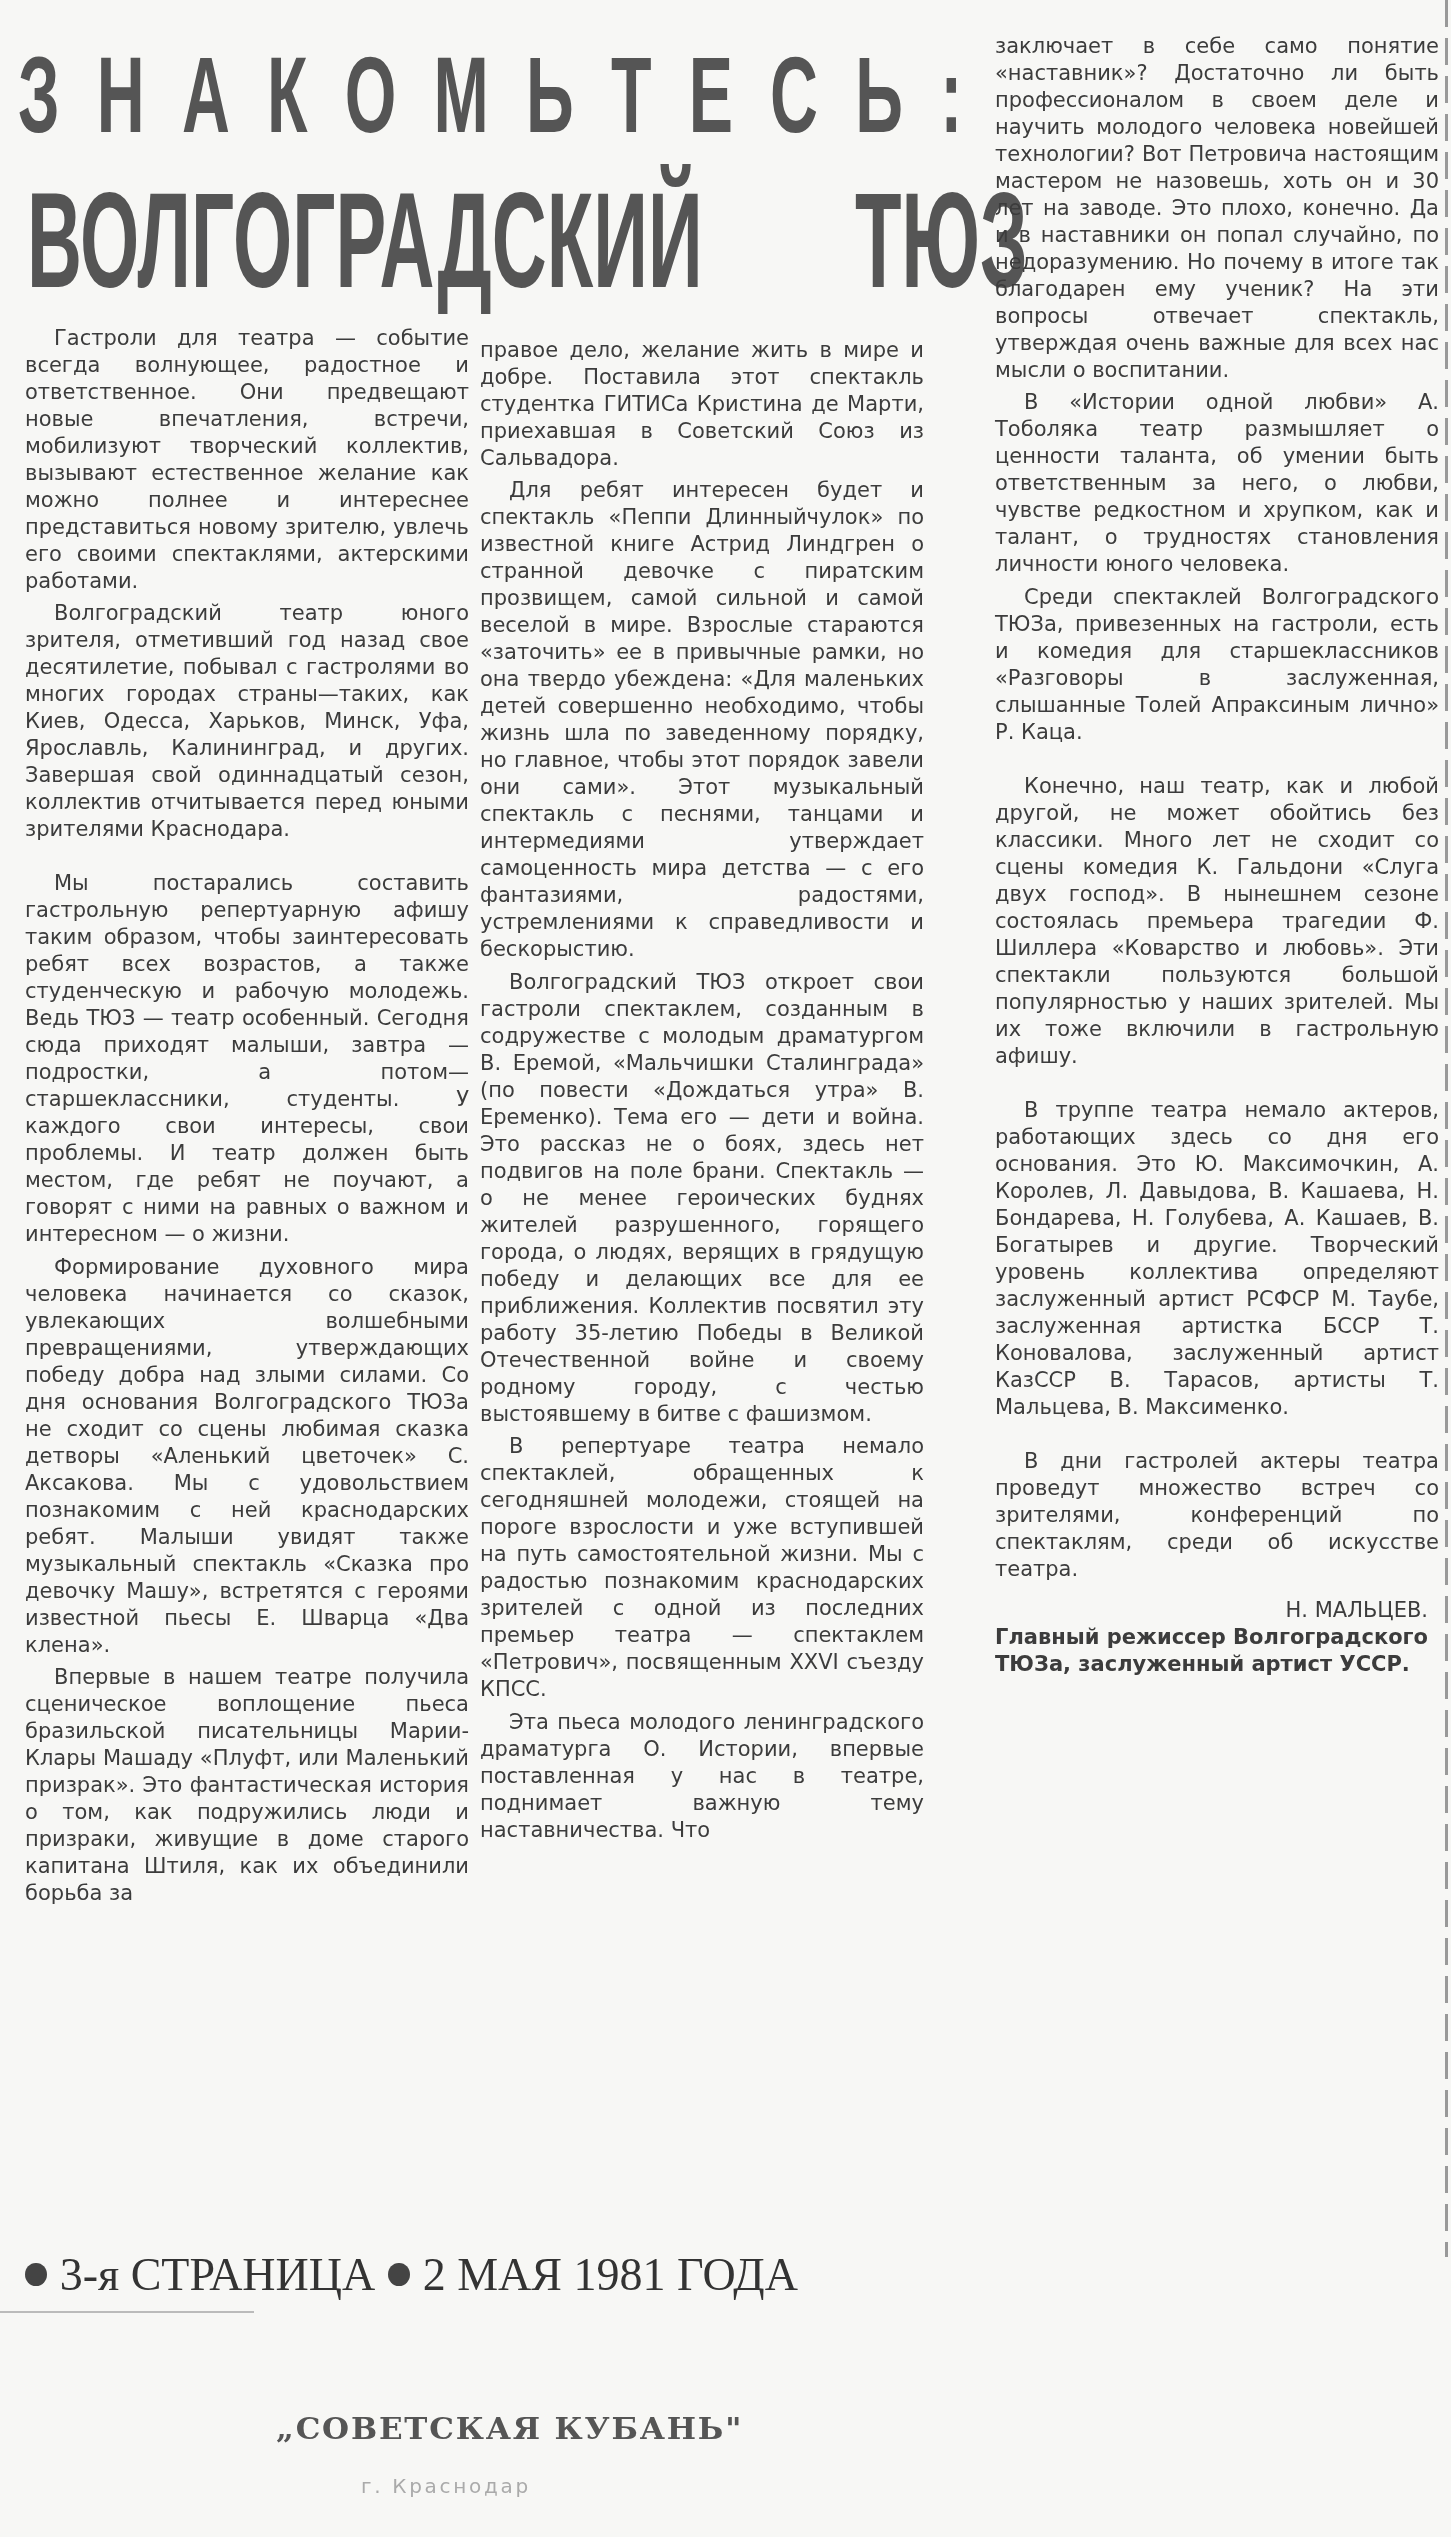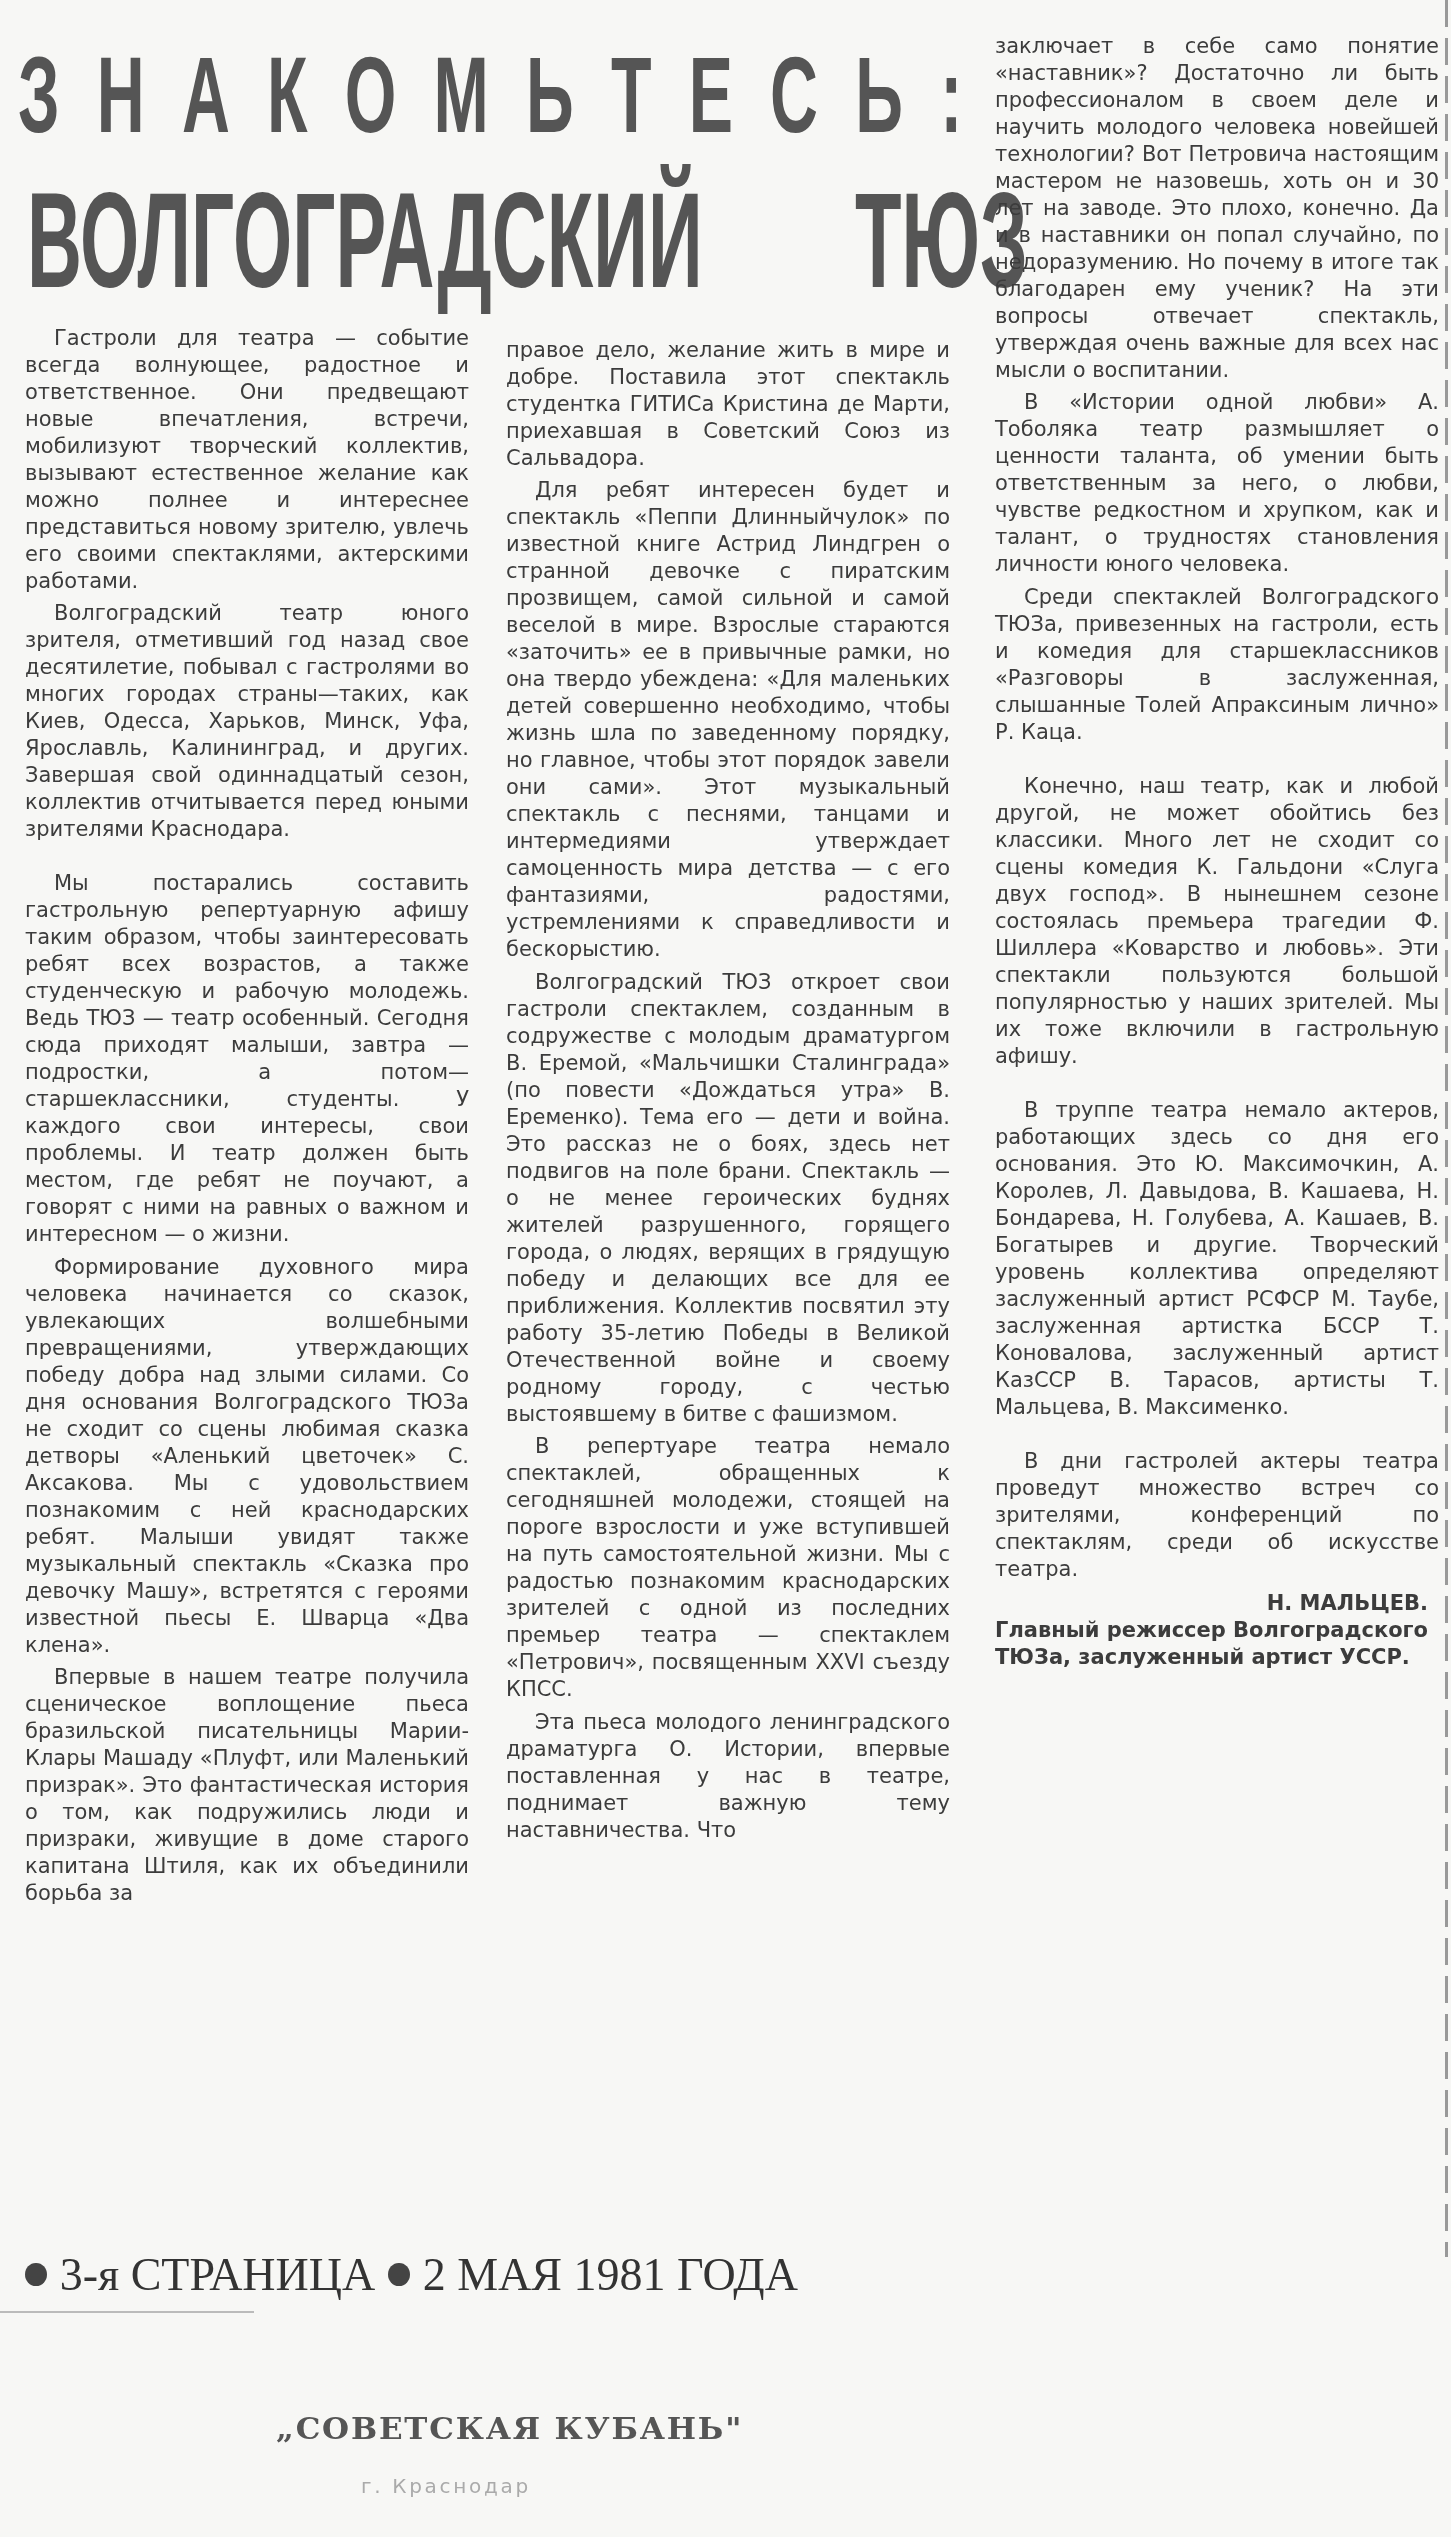--- a/index.html
+++ b/index.html
@@ -31,24 +31,24 @@
   .col {
     position: absolute; top: 325px; width: 444px;
     font-family: "DejaVu Sans", sans-serif;
     font-size: 21px; line-height: 27px;
     text-align: justify; color: #3c3c3c;
   }
   .col p { margin: 0; text-indent: 29px; }
   .col p + p { margin-top: 5.4px; }
   .col p.gap { margin-top: 27px; }
   #col1 { left: 25px; }
-  #col2 { left: 506px; top: 337px; }
+  #col2 { left: 480px; top: 337px; }
   #col3 { left: 995px; top: 33px; }
   .sig-name {
-    text-align: right; font-weight: bold; margin-top: 7px; padding-right: 11px;
+    text-align: right; font-weight: normal; margin-top: 14px; padding-right: 11px;
   }
   .sig-role { font-weight: bold; text-indent: 0 !important; text-align: justify; padding-right: 11px; }
   .footer {
     position: absolute; left: 25px; top: 2248px;
     font-family: "Liberation Serif", serif; font-size: 46px; color: #333;
     display: flex; align-items: center; gap: 12.7px; white-space: nowrap;
   }
   .bullet { width: 22px; height: 23.6px; border-radius: 50%; background: #444; display: inline-block; }
   .rule {
     position: absolute; left: 0; top: 2311px; width: 254px; height: 1.8px; background: #bbb;

